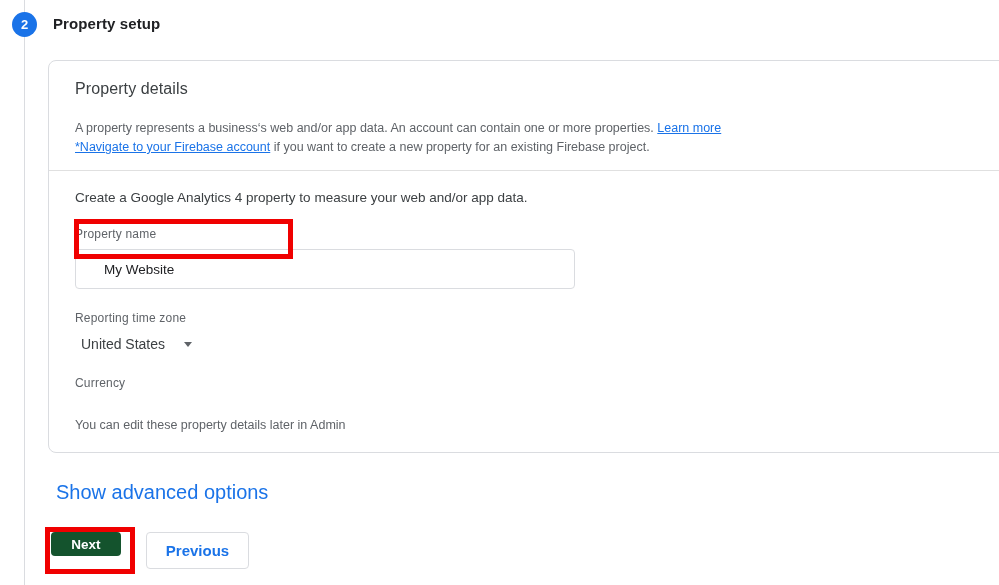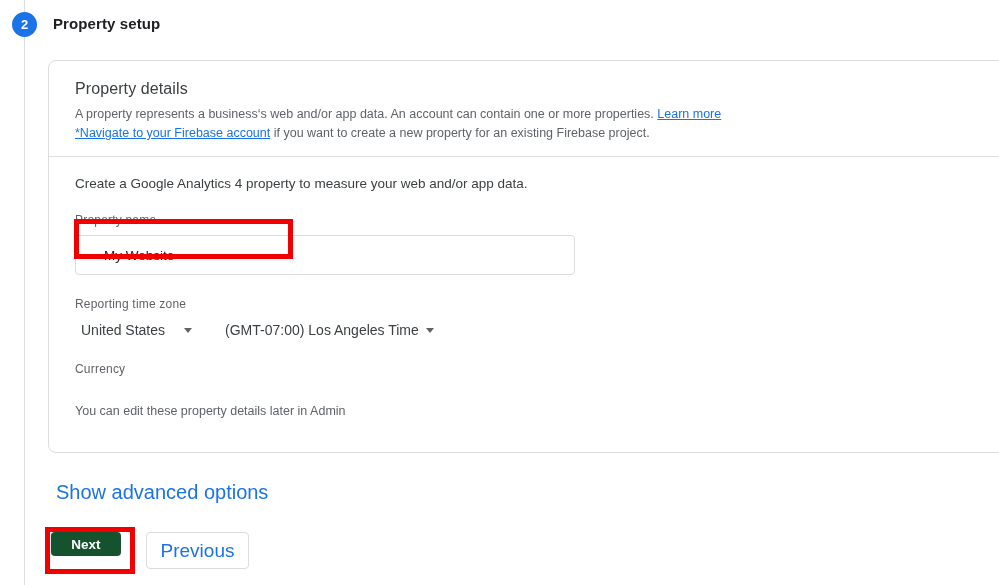--- a/index.html
+++ b/index.html
@@ -67,21 +67,21 @@
   }
   #card-header {
     padding: 19px 0 0 26px;
   }
   #card-title {
     font-size: 16px;
     color: #3c4043;
     letter-spacing: .1px;
   }
   #card-desc {
-    margin-top: 7px;
+    margin-top: 21px;
     font-size: 12.5px;
     line-height: 19px;
     color: #5f6368;
     max-width: 690px;
   }
   .inline-link {
     color: #1a73e8;
     text-decoration: underline;
     cursor: pointer;
   }
@@ -185,28 +185,29 @@
     justify-content: center;
   }
   #previous-button {
     position: absolute;
     left: 146px;
     top: 532px;
     width: 103px;
     height: 37px;
     background: #ffffff;
     color: #1a73e8;
-    font-size: 19px;
+    font-size: 15px;
     border: 1px solid #dadce0;
     border-radius: 4px;
     font-family: "Liberation Sans", sans-serif;
     cursor: pointer;
     display: flex;
     align-items: center;
     justify-content: center;
+    font-weight: bold;
   }
 
   
   .annotation-box {
     position: absolute;
     border: 5px solid #f00000;
     box-sizing: border-box;
     pointer-events: none;
     z-index: 5;
   }
@@ -238,24 +239,20 @@
 
     <div class="field-label">Property name</div>
     <input id="property-name-input" type="text" value="My Website" style="">
 
     <div class="field-label">Reporting time zone</div>
     <div id="timezone-row">
       <div class="select-control" id="tz-country">
         <span>United States</span>
         <span class="caret"></span>
       </div>
-      <div class="select-control" id="tz-zone">
-        <span>(GMT-07:00) Los Angeles Time</span>
-        <span class="caret"></span>
-      </div>
     </div>
 
     <div class="field-label">Currency</div>
 
     <div id="edit-note">You can edit these property details later in Admin</div>
   </div>
 </div>
 
 <div id="show-advanced-options">Show advanced options</div>
 

